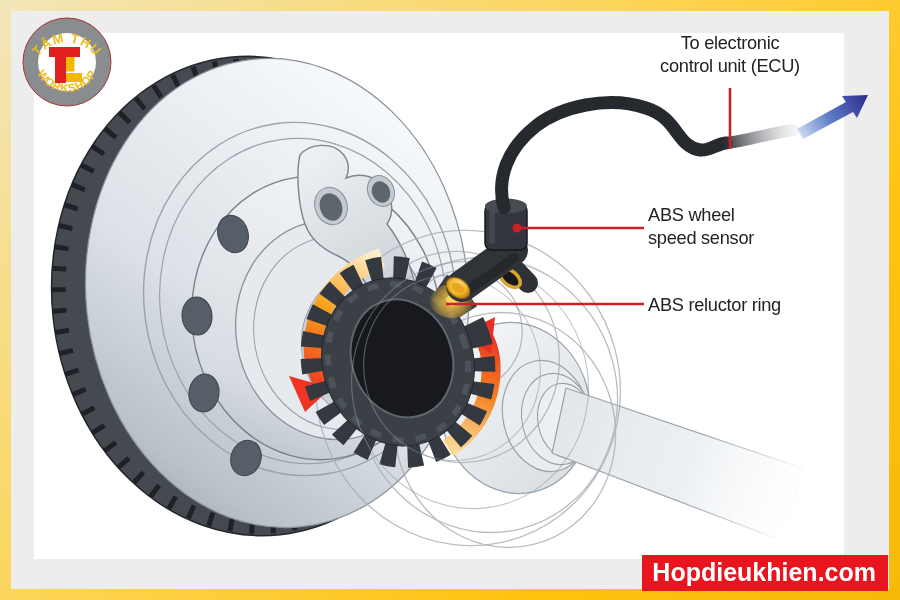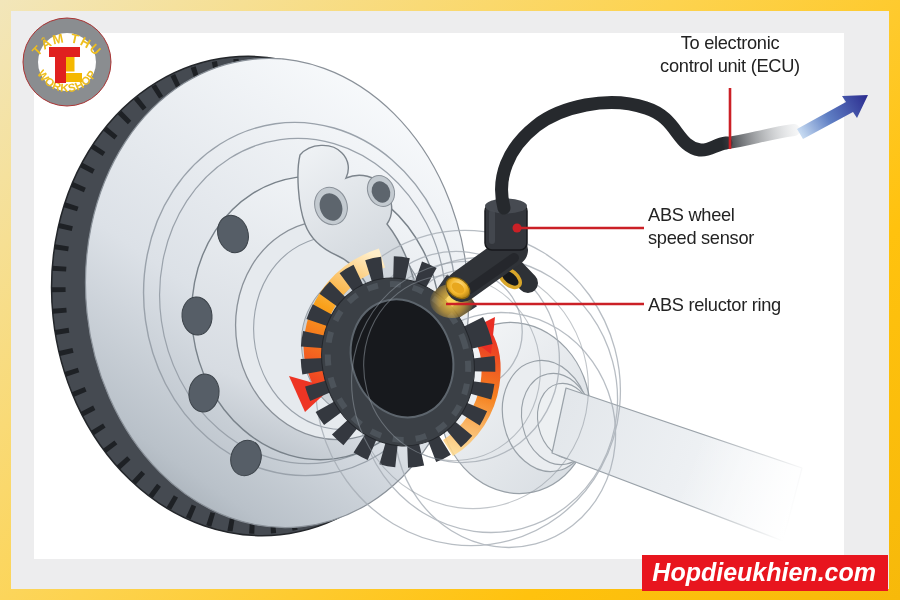--- a/index.html
+++ b/index.html
@@ -9,21 +9,21 @@
   .mat{position:absolute;left:11px;top:11px;right:11px;bottom:11px;background:#ededee;}
   .canvas{position:absolute;left:34px;top:33px;width:810px;height:526px;background:#ffffff;}
   #art{position:absolute;left:0;top:0;width:900px;height:600px;}
   .lbl{position:absolute;color:#232323;font-size:19px;line-height:23px;letter-spacing:-0.3px;
        transform:scaleX(.96);transform-origin:left top;}
   .lbl .ln{display:block;}
   #ecu-label{left:622px;top:31px;width:216px;text-align:center;transform-origin:center top;}
   #sensor-label{left:648px;top:203px;}
   #reluctor-label{left:648px;top:293px;}
   #watermark{position:absolute;right:12px;bottom:9px;background:#e8151e;color:#fff;
-             font-weight:bold;font-style:italic;font-size:25px;line-height:30px;
+             font-weight:bold;font-size:25px;line-height:30px;
              padding:2px 12px 4px 10px;letter-spacing:0;}
   #logo{position:absolute;left:21px;top:16px;width:92px;height:92px;}
   .logo-arc-text{font-weight:bold;font-size:13px;fill:#eebe1e;letter-spacing:1.2px;}
 </style>
 </head>
 <body>
 
 <div id="stage">
   <div class="mat"></div>
   <div class="canvas"></div>

